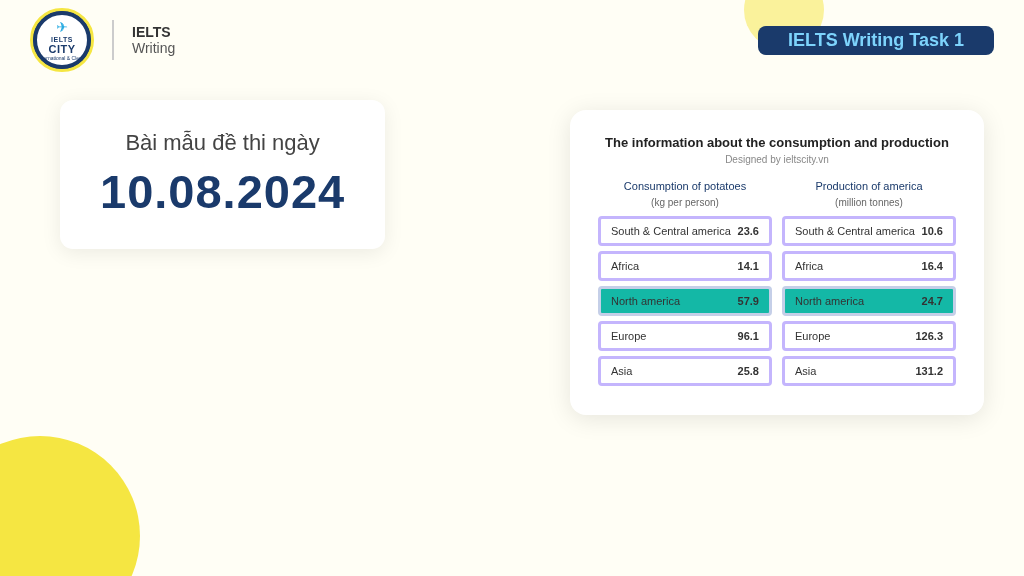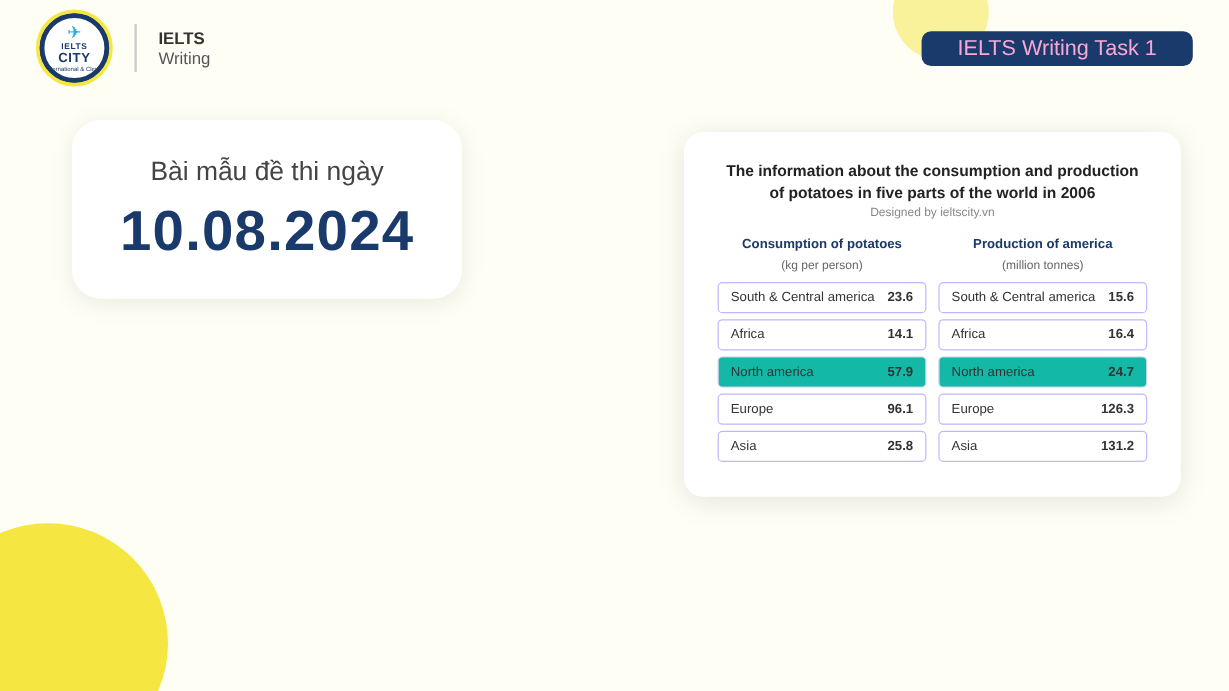--- a/index.html
+++ b/index.html
@@ -127,39 +127,39 @@
       color: #333;
     }
 
     .logo-title-bottom {
       font-size: 14px;
       color: #555;
     }
 
     .header-badge {
       background: #1a3a6b;
-      color: #f9a8d4;
+      color: #7dd3fc;
       font-size: 18px;
-      font-weight: 400;
+      font-weight: 700;
       padding: 4px 30px;
       border-radius: 8px;
     }
 
     
     .left-section {
       position: absolute;
       top: 100px;
       left: 60px;
       width: 350px;
       z-index: 5;
     }
 
     .date-card {
       background: white;
-      border-radius: 24px;
+      border-radius: 13px;
       padding: 30px 40px;
       box-shadow: 0 4px 20px rgba(0,0,0,0.08);
       text-align: center;
       display: inline-block;
       min-width: 280px;
     }
 
     .date-label {
       font-size: 22px;
       color: #444;
@@ -208,38 +208,38 @@
       gap: 10px;
     }
 
     .table-col {
       flex: 1;
     }
 
     .col-header {
       text-align: center;
       font-size: 11px;
-      font-weight: 700;
+      font-weight: 400;
       color: #1a3a6b;
       margin-bottom: 4px;
       line-height: 1.3;
     }
 
     .col-subheader {
       text-align: center;
       font-size: 10px;
       color: #666;
       margin-bottom: 8px;
     }
 
     .data-row {
       display: flex;
       justify-content: space-between;
       align-items: center;
-      border: 1px solid #c4b5fd;
+      border: 3px solid #c4b5fd;
       border-radius: 4px;
       padding: 6px 10px;
       margin-bottom: 5px;
       background: white;
     }
 
     .data-row.highlighted {
       background: #14b8a6;
       border-color: #c5cfe8;
     }
@@ -285,21 +285,20 @@
 <div class="left-section">
   <div class="date-card">
     <div class="date-label">Bài mẫu đề thi ngày</div>
     <div class="date-value">10.08.2024</div>
   </div>
 </div>
 
 <div class="table-card">
   <div class="table-title">
     <span>The information about the consumption and production</span><br>
-    <span>of potatoes in five parts of the world in 2006</span>
   </div>
   <div class="table-designed">Designed by ieltscity.vn</div>
   <div class="table-columns">
 
     <div class="table-col">
       <div class="col-header">Consumption of potatoes</div>
       <div class="col-subheader">(kg per person)</div>
       <div id="consumption-rows">
           <div class="data-row">
             <span class="row-label">South &amp; Central america</span>
@@ -323,21 +322,21 @@
           </div>
         </div>
     </div>
 
     <div class="table-col">
       <div class="col-header">Production of america</div>
       <div class="col-subheader">(million tonnes)</div>
       <div id="production-rows">
           <div class="data-row">
             <span class="row-label">South &amp; Central america</span>
-            <span class="row-value">15.6</span>
+            <span class="row-value">10.6</span>
           </div>
           <div class="data-row">
             <span class="row-label">Africa</span>
             <span class="row-value">16.4</span>
           </div>
           <div class="data-row highlighted">
             <span class="row-label">North america</span>
             <span class="row-value">24.7</span>
           </div>
           <div class="data-row">

